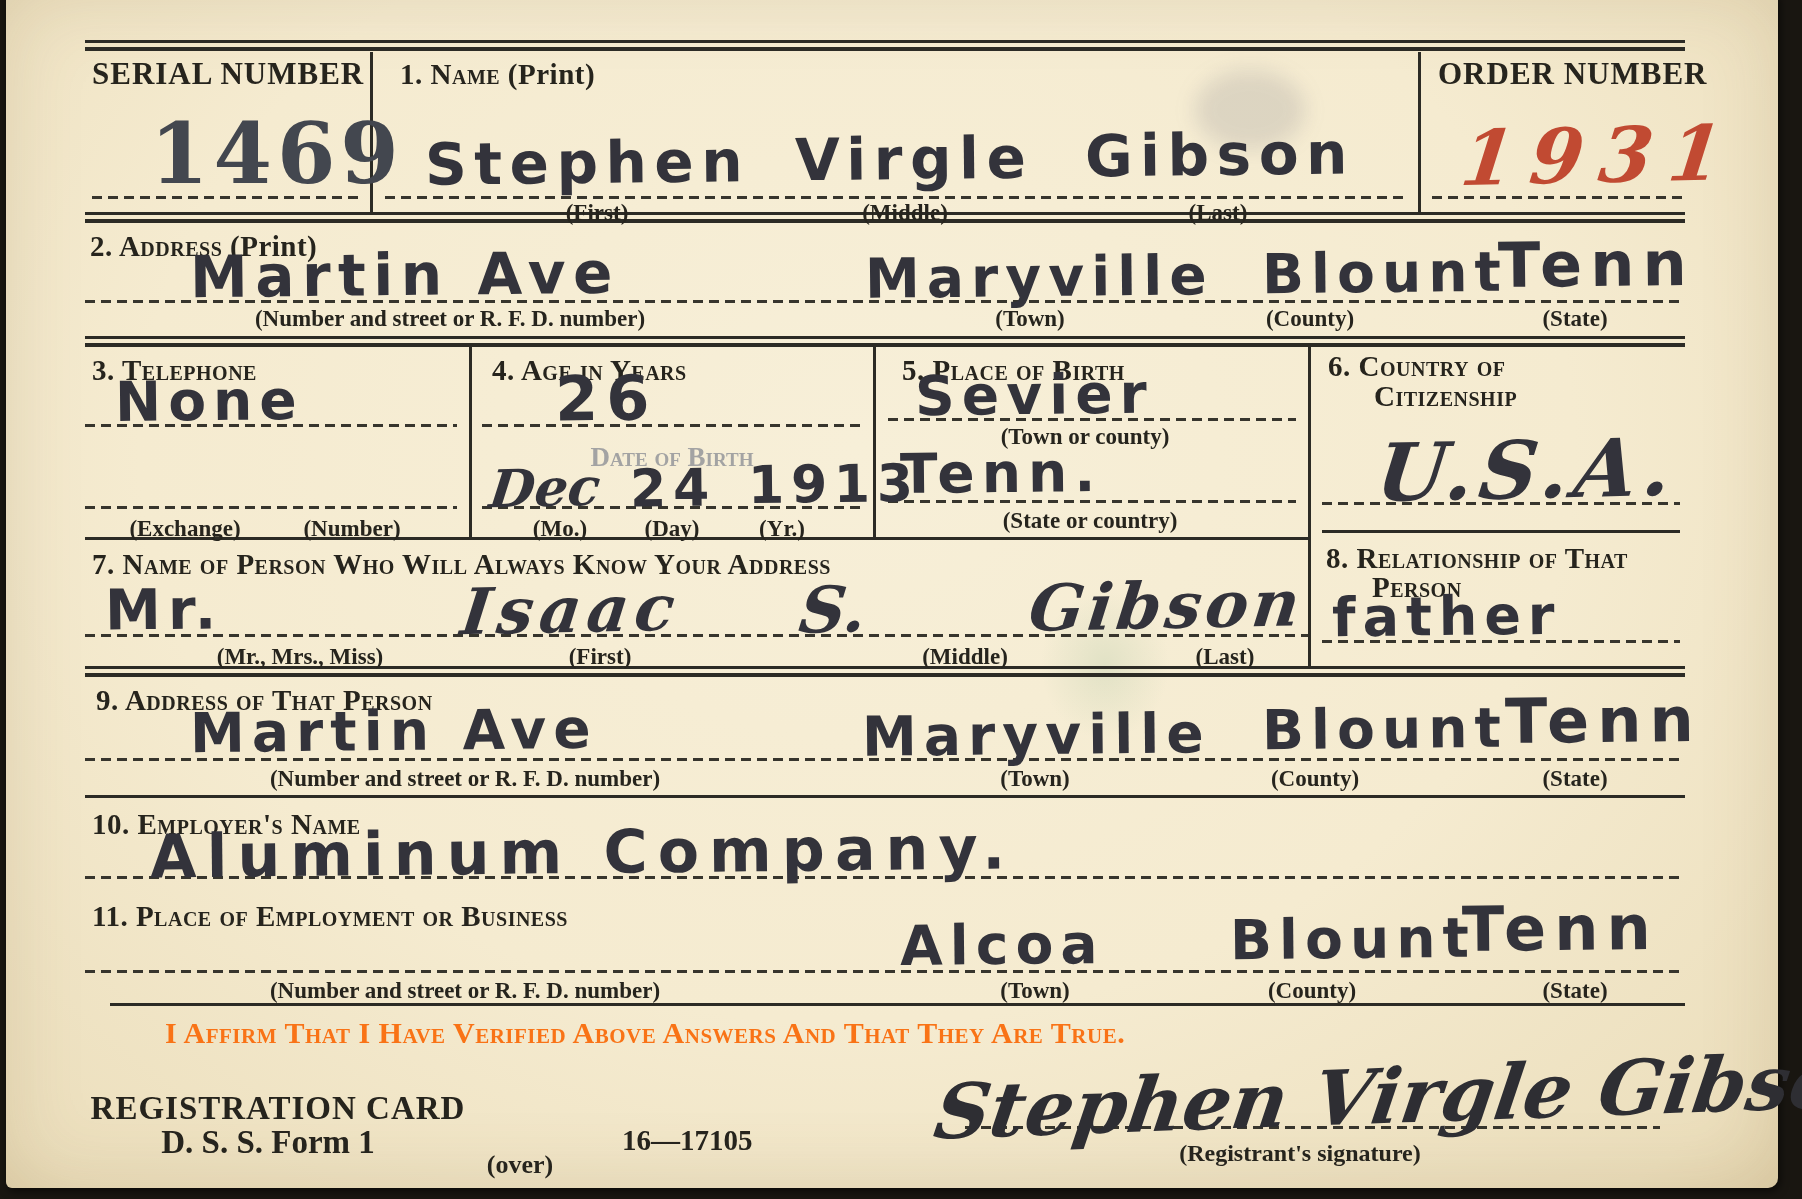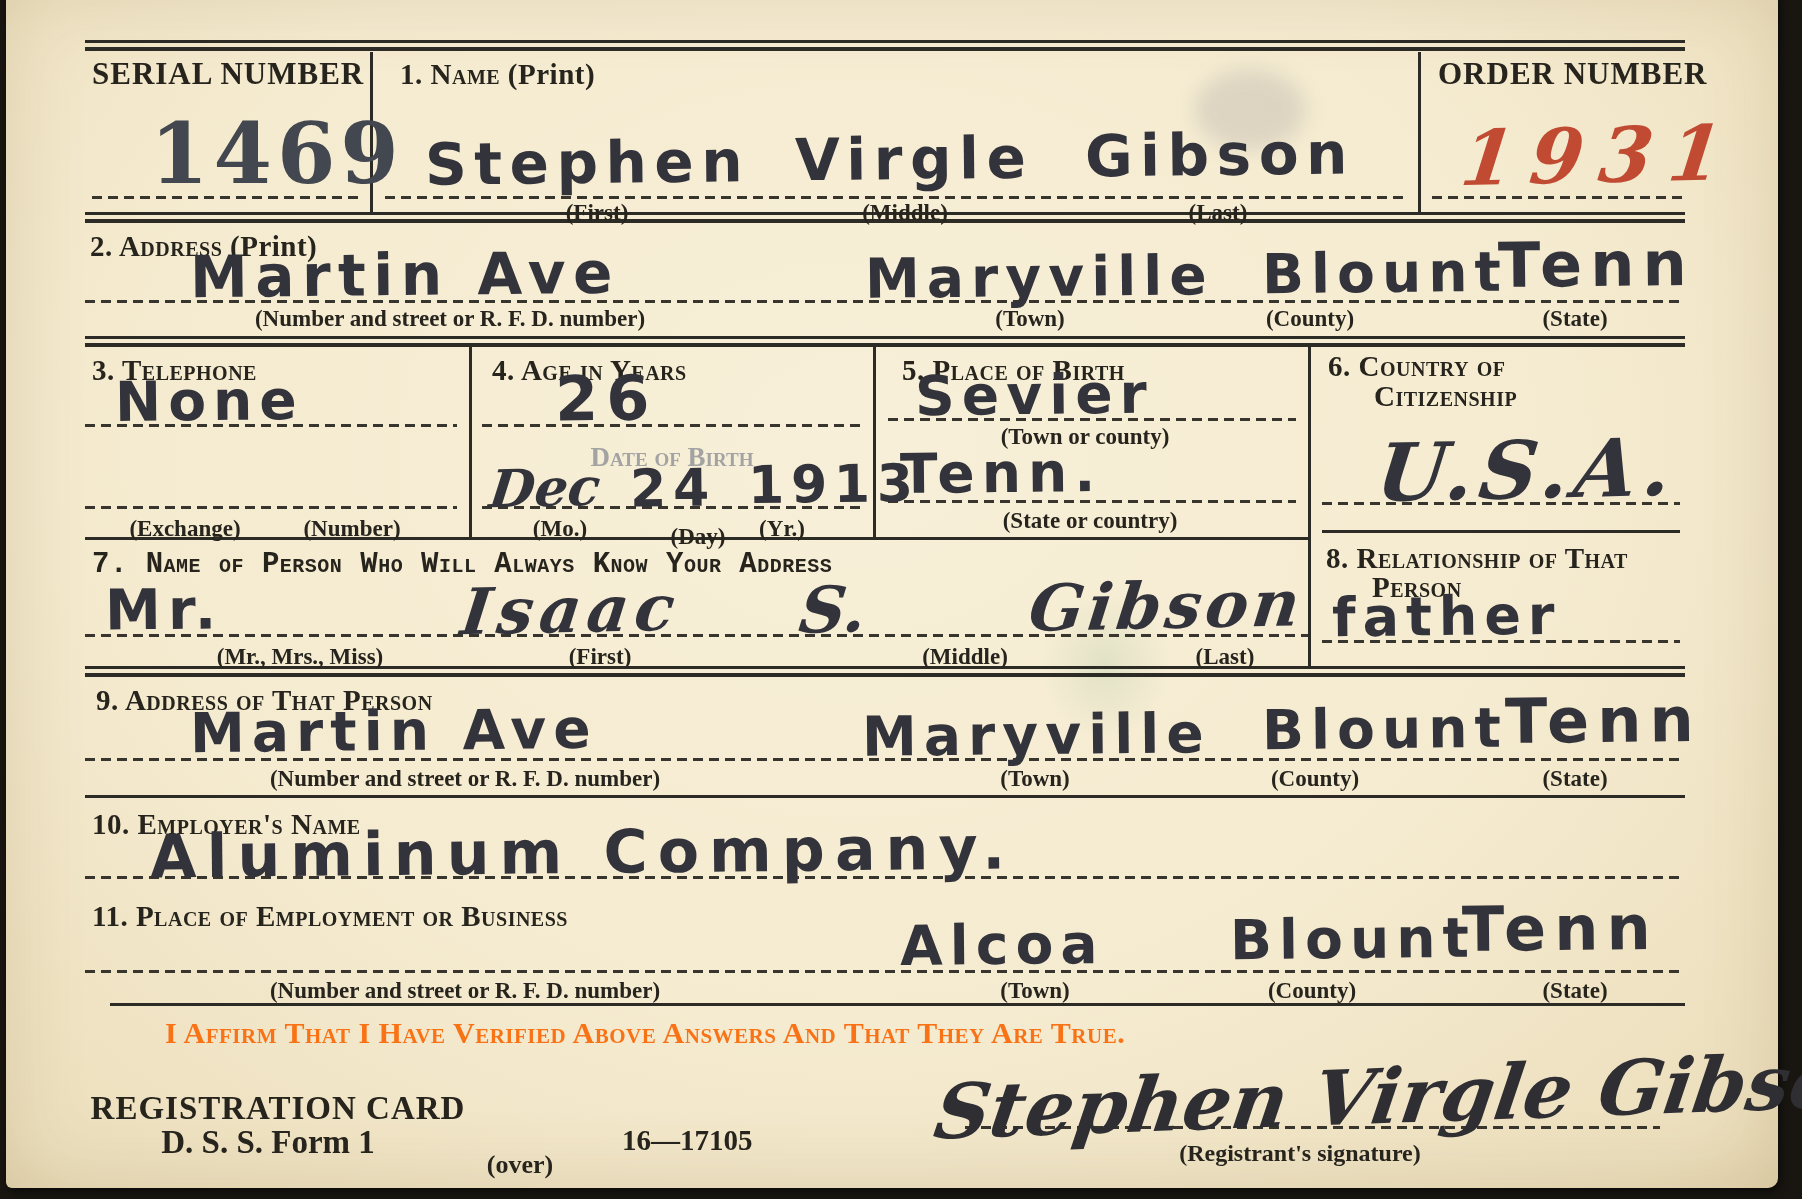--- a/index.html
+++ b/index.html
@@ -93,41 +93,41 @@
     <span class="plain">(Print)</span>
   </div>
 
   <div class="lbl" style="left:92px;top:354px;">3. Telephone</div>
   <div class="lbl" style="left:492px;top:354px;">4. Age in Years</div>
   <div class="lbl" style="left:902px;top:354px;">5. Place of Birth</div>
   <div class="lbl" style="left:1328px;top:350px;">6. Country of</div>
   <div class="lbl" style="left:1374px;top:380px;">Citizenship</div>
   <div class="lblc" style="left:672px;top:442px;">Date of Birth</div>
 
-  <div class="lbl" style="left:92px;top:548px;font-family:Liberation Mono, monospace;">7. Name of Person Who Will Always Know Your Address</div>
+  <div class="lbl" style="left:92px;top:548px;">7. Name of Person Who Will Always Know Your Address</div>
   <div class="lbl" style="left:1326px;top:542px;">8. Relationship of That</div>
   <div class="lbl" style="left:1372px;top:571px;text-align:center;">Person</div>
 
   <div class="lbl" style="left:96px;top:684px;">9. Address of That Person</div>
   <div class="lbl" style="left:92px;top:808px;">10. Employer's Name</div>
   <div class="lbl" style="left:92px;top:900px;text-align:right;">11. Place of Employment or Business</div>
 
   <div class="sub" style="left:597px;top:200px;">(First)</div>
   <div class="sub" style="left:905px;top:200px;">(Middle)</div>
   <div class="sub" style="left:1218px;top:200px;">(Last)</div>
 
   <div class="sub" style="left:450px;top:306px;">(Number and street or R. F. D. number)</div>
   <div class="sub" style="left:1030px;top:306px;">(Town)</div>
   <div class="sub" style="left:1310px;top:306px;">(County)</div>
   <div class="sub" style="left:1575px;top:306px;">(State)</div>
 
   <div class="sub" style="left:185px;top:516px;">(Exchange)</div>
   <div class="sub" style="left:352px;top:516px;">(Number)</div>
   <div class="sub" style="left:560px;top:516px;">(Mo.)</div>
-  <div class="sub" style="left:698px;top:516px;margin-top:8px;">(Day)</div>
+  <div class="sub" style="left:672px;top:516px;">(Day)</div>
   <div class="sub" style="left:782px;top:516px;">(Yr.)</div>
   <div class="sub" style="left:1085px;top:424px;">(Town or county)</div>
   <div class="sub" style="left:1090px;top:508px;">(State or country)</div>
 
   <div class="sub" style="left:300px;top:644px;">(Mr., Mrs., Miss)</div>
   <div class="sub" style="left:600px;top:644px;">(First)</div>
   <div class="sub" style="left:965px;top:644px;">(Middle)</div>
   <div class="sub" style="left:1225px;top:644px;">(Last)</div>
 
   <div class="sub" style="left:465px;top:766px;">(Number and street or R. F. D. number)</div>

